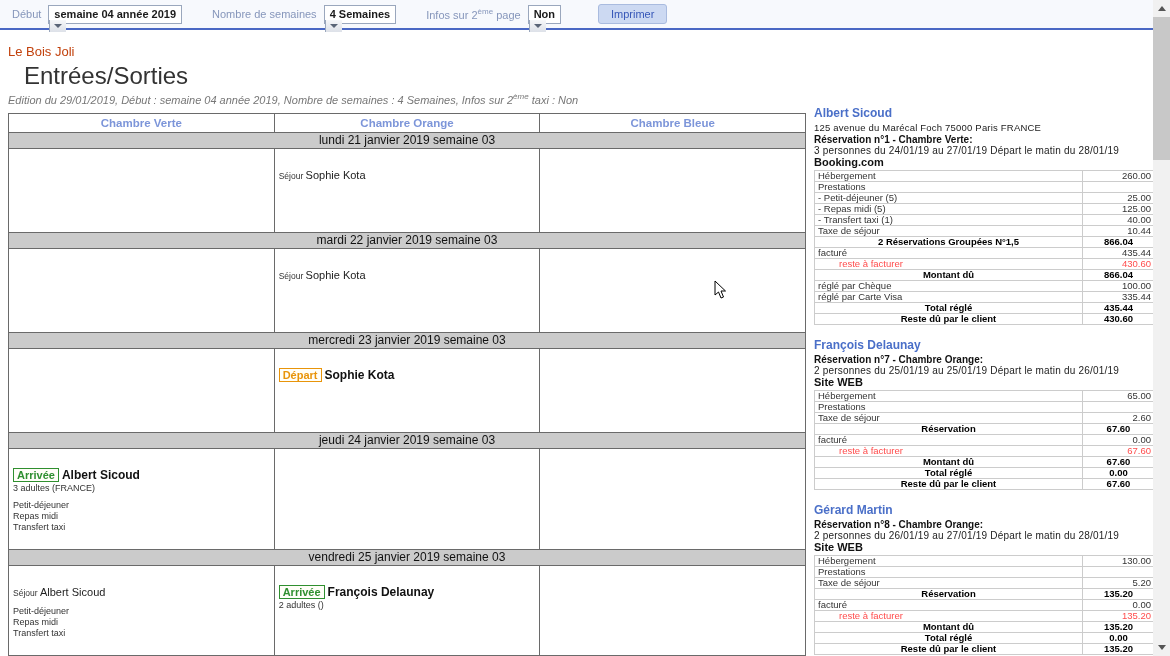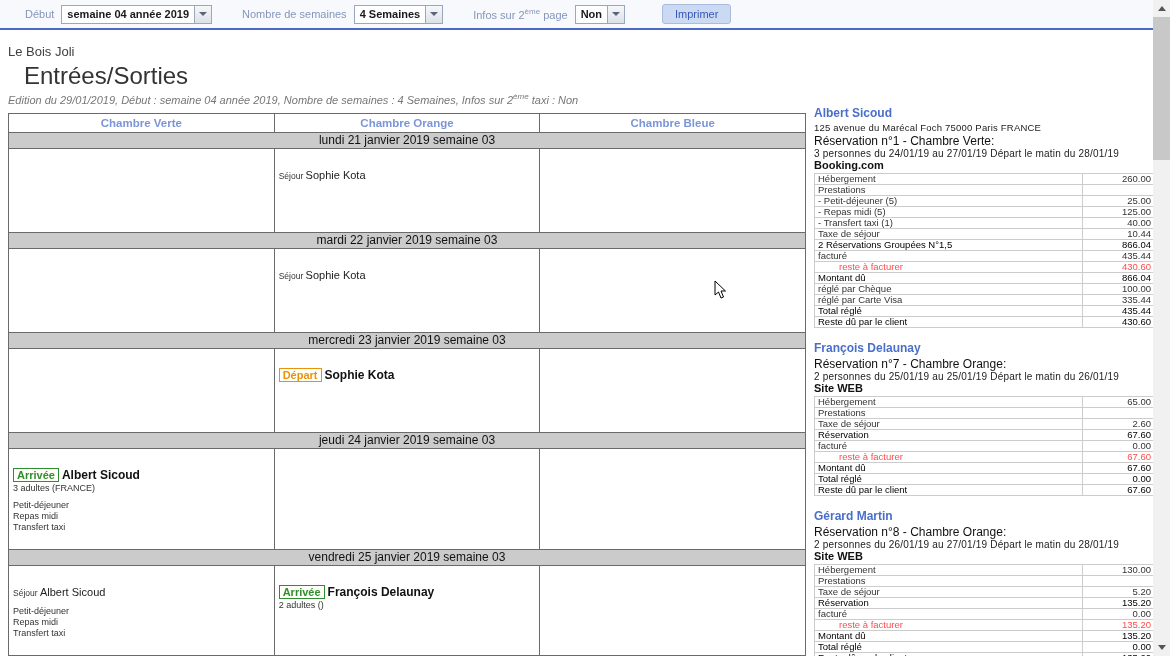--- a/index.html
+++ b/index.html
@@ -2,40 +2,40 @@
 <html><head>
 <meta charset="utf-8">
 <style>
   * { box-sizing: border-box; margin: 0; padding: 0; }
   html,body { width:1170px; height:656px; overflow:hidden; background:#fff;
     font-family:"Liberation Sans", sans-serif; position:relative; }
 
   
   .toolbar { position:absolute; left:0; top:0; width:1153px; height:30px;
     background:#f7f9fd; border-bottom:2px solid #4a68c4;
-    display:flex; align-items:center; padding-left:25px; gap:7px; }
+    display:flex; align-items:center; padding-left:12px; gap:7px; }
   .tb-label { color:#8696bb; font-size:11px; white-space:nowrap; }
   .tb-label sup { font-size:8px; }
   .tb-gap { width:16px; }
   .select { display:inline-flex; align-items:stretch; border:1px solid #9aa7bd;
-    background:#fff; height:19px; }
+    background:#fff; height:19px;flex-direction:column; }
   .select .sel-val { font-size:11px; font-weight:bold; color:#1a1a1a;
     padding:2px 5px 0 5px; white-space:nowrap; }
   .select .sel-arrow { width:17px; border-left:1px solid #9aa7bd;
     background:linear-gradient(#f6f7f9,#dde1e8);
     display:flex; align-items:center; justify-content:center; }
   .select .sel-arrow:after { content:""; border:4px solid transparent;
     border-top-color:#5a6577; margin-top:4px; }
   .print-btn { margin-left:30px; height:20px; padding:0 12px; font-size:11px;
     color:#3657b8; background:#ccd9f2; border:1px solid #a9bbdf;
     border-radius:3px; cursor:pointer; font-family:inherit; }
 
   
   .main { position:absolute; left:8px; top:44px; width:798px; }
-  .site-name { font-size:13px; color:#404040; }
+  .site-name { font-size:13px; color:#c2410c; }
   .page-title { font-size:24px; font-weight:500; color:#333; margin:3px 16px 2px; }
   .edition { font-size:11px; font-style:italic; color:#777; margin-bottom:7px; }
   .edition sup { font-size:8px; }
 
   
   table.calendar { width:798px; border-collapse:collapse; table-layout:fixed; }
   .calendar th { height:19px; border:1px solid #6a6a6a; background:#fff;
     color:#7c95d9; font-weight:bold; font-size:11.5px; }
   .calendar tr.band td { height:16px; background:#cbcbcb; border:1px solid #6a6a6a;
     text-align:center; font-size:12px; color:#111; padding:0; }
@@ -48,28 +48,28 @@
   .badge.depart { color:#e8940a; border-color:#e8940a; }
   .badge.arrivee { color:#2f8f2f; border-color:#2f8f2f; }
   .guest-bold { font-size:12px; font-weight:bold; color:#111; margin-left:3px; }
   .occupants { font-size:9px; color:#333; line-height:11px; }
   .services { margin-top:6px; font-size:9px; color:#333; line-height:11px; }
 
   
   .side { position:absolute; left:814px; top:106px; width:341px; }
   .client-name { color:#4a6fc8; font-weight:bold; font-size:12px; margin-bottom:2px; }
   .addr { font-size:9.5px; color:#222; margin-bottom:1px; letter-spacing:.2px; }
-  .res-title { font-size:12px; font-weight:normal; color:#111; }
+  .res-title { font-size:10px; font-weight:bold; color:#111; }
   .res-info { font-size:10px; color:#222; letter-spacing:.2px; }
   .source { font-size:11px; font-weight:bold; color:#111; }
   table.fin { width:100%; border-collapse:collapse; margin-top:2px; margin-bottom:13px; }
   .fin td { border:1px solid #ccc; font-size:9.5px; color:#333;
     padding:0 3px; height:10px; line-height:10px; }
   .fin td.val { width:72px; text-align:right; }
-  .fin tr.bold td { font-weight:normal; color:#000; }
+  .fin tr.bold td { font-weight:bold; color:#000;text-align:center; }
   .fin tr.red td { color:#ff4c4c;padding-left:24px; }
 
   
   .scrollbar { position:absolute; right:0; top:0; width:17px; height:656px;
     background:#f1f1f1; }
   .sb-btn { position:absolute; left:0; width:17px; height:17px;
     display:flex; align-items:center; justify-content:center; }
   .sb-up { top:0; } .sb-down { bottom:0; }
   .tri-up { border:4px solid transparent; border-bottom:5px solid #555; margin-top:-4px;}
   .tri-down { border:4px solid transparent; border-top:5px solid #555; margin-bottom:-4px;}

